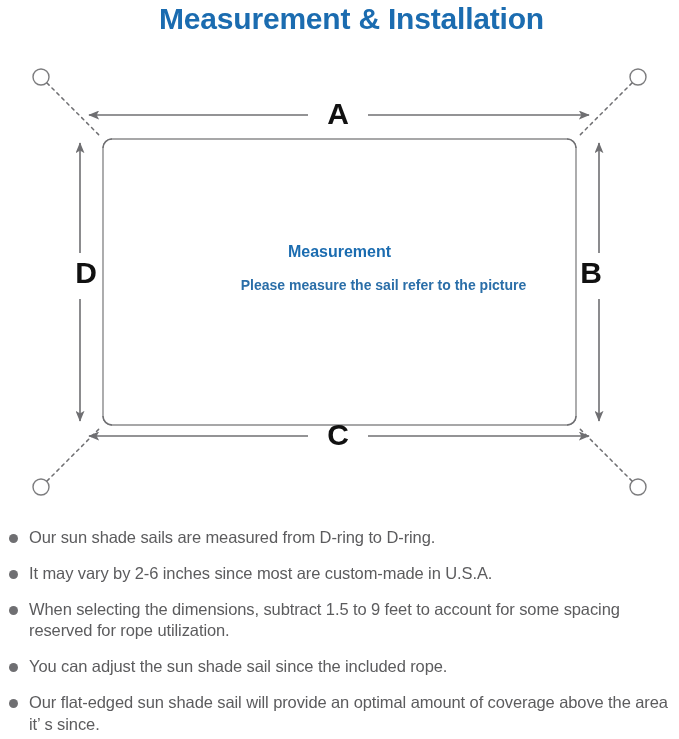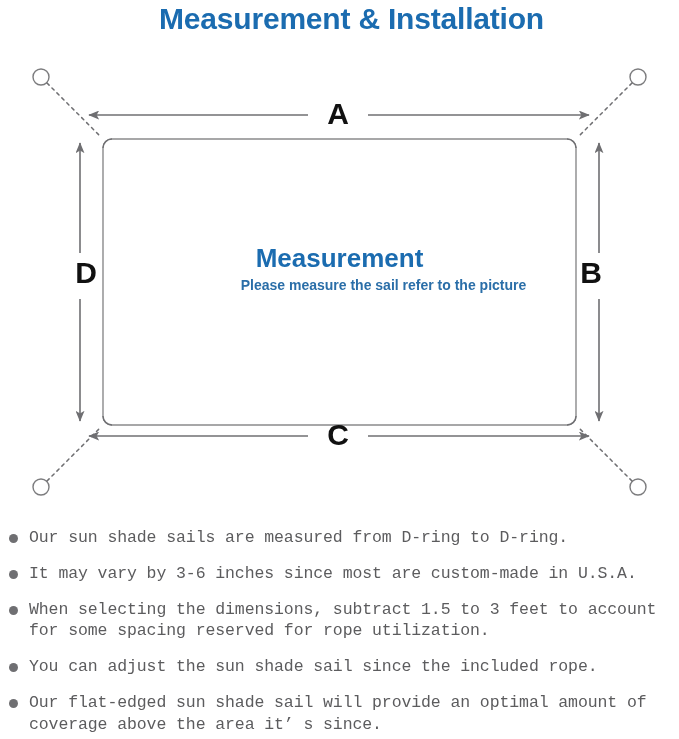--- a/index.html
+++ b/index.html
@@ -48,21 +48,21 @@
 
   .centre-label {
     position: absolute;
     left: 0;
     width: 679px;
     text-align: center;
     pointer-events: none;
   }
   .centre-title {
     top: 188px;
-    font-size: 26px;
+    font-size: 16px;
     font-weight: bold;
     color: #1b6cb0;
   }
   .centre-sub {
     top: 222px;
     font-size: 14px;
     font-weight: bold;
     color: #2a6ea8;
     padding-left: 44px;
   }
@@ -103,21 +103,21 @@
     border-radius: 50%;
     background: #6f6f72;
     margin-top: 7px;
     margin-right: 11px;
   }
   .note-text {
     flex: 1 1 auto;
     font-size: 16.5px;
     line-height: 1.32;
     color: #5c5c5e;
-    font-family: Liberation Mono, monospace;
+    font-family: Liberation Sans, sans-serif;
     letter-spacing: -0.1px;
   }
 </style>
 </head>
 <body>
 
 <div id="page">
 
   <div class="title">Measurement &amp; Installation</div>
 
@@ -171,25 +171,25 @@
     <div class="dim-letter letter-d">D</div>
   </div>
 
   <div class="notes">
     <div class="note-item">
       <span class="bullet"></span>
       <span class="note-text">Our sun shade sails are measured from D-ring to D-ring.</span>
     </div>
     <div class="note-item">
       <span class="bullet"></span>
-      <span class="note-text">It may vary by 3-6 inches since most are custom-made in U.S.A.</span>
+      <span class="note-text">It may vary by 2-6 inches since most are custom-made in U.S.A.</span>
     </div>
     <div class="note-item">
       <span class="bullet"></span>
-      <span class="note-text">When selecting the dimensions, subtract 1.5 to 3 feet to account for some spacing reserved for rope utilization.</span>
+      <span class="note-text">When selecting the dimensions, subtract 1.5 to 9 feet to account for some spacing reserved for rope utilization.</span>
     </div>
     <div class="note-item">
       <span class="bullet"></span>
       <span class="note-text">You can adjust the sun shade sail since the included rope.</span>
     </div>
     <div class="note-item">
       <span class="bullet"></span>
       <span class="note-text">Our flat-edged sun shade sail will provide an optimal amount of coverage above the area it’ s since.</span>
     </div>
   </div>

